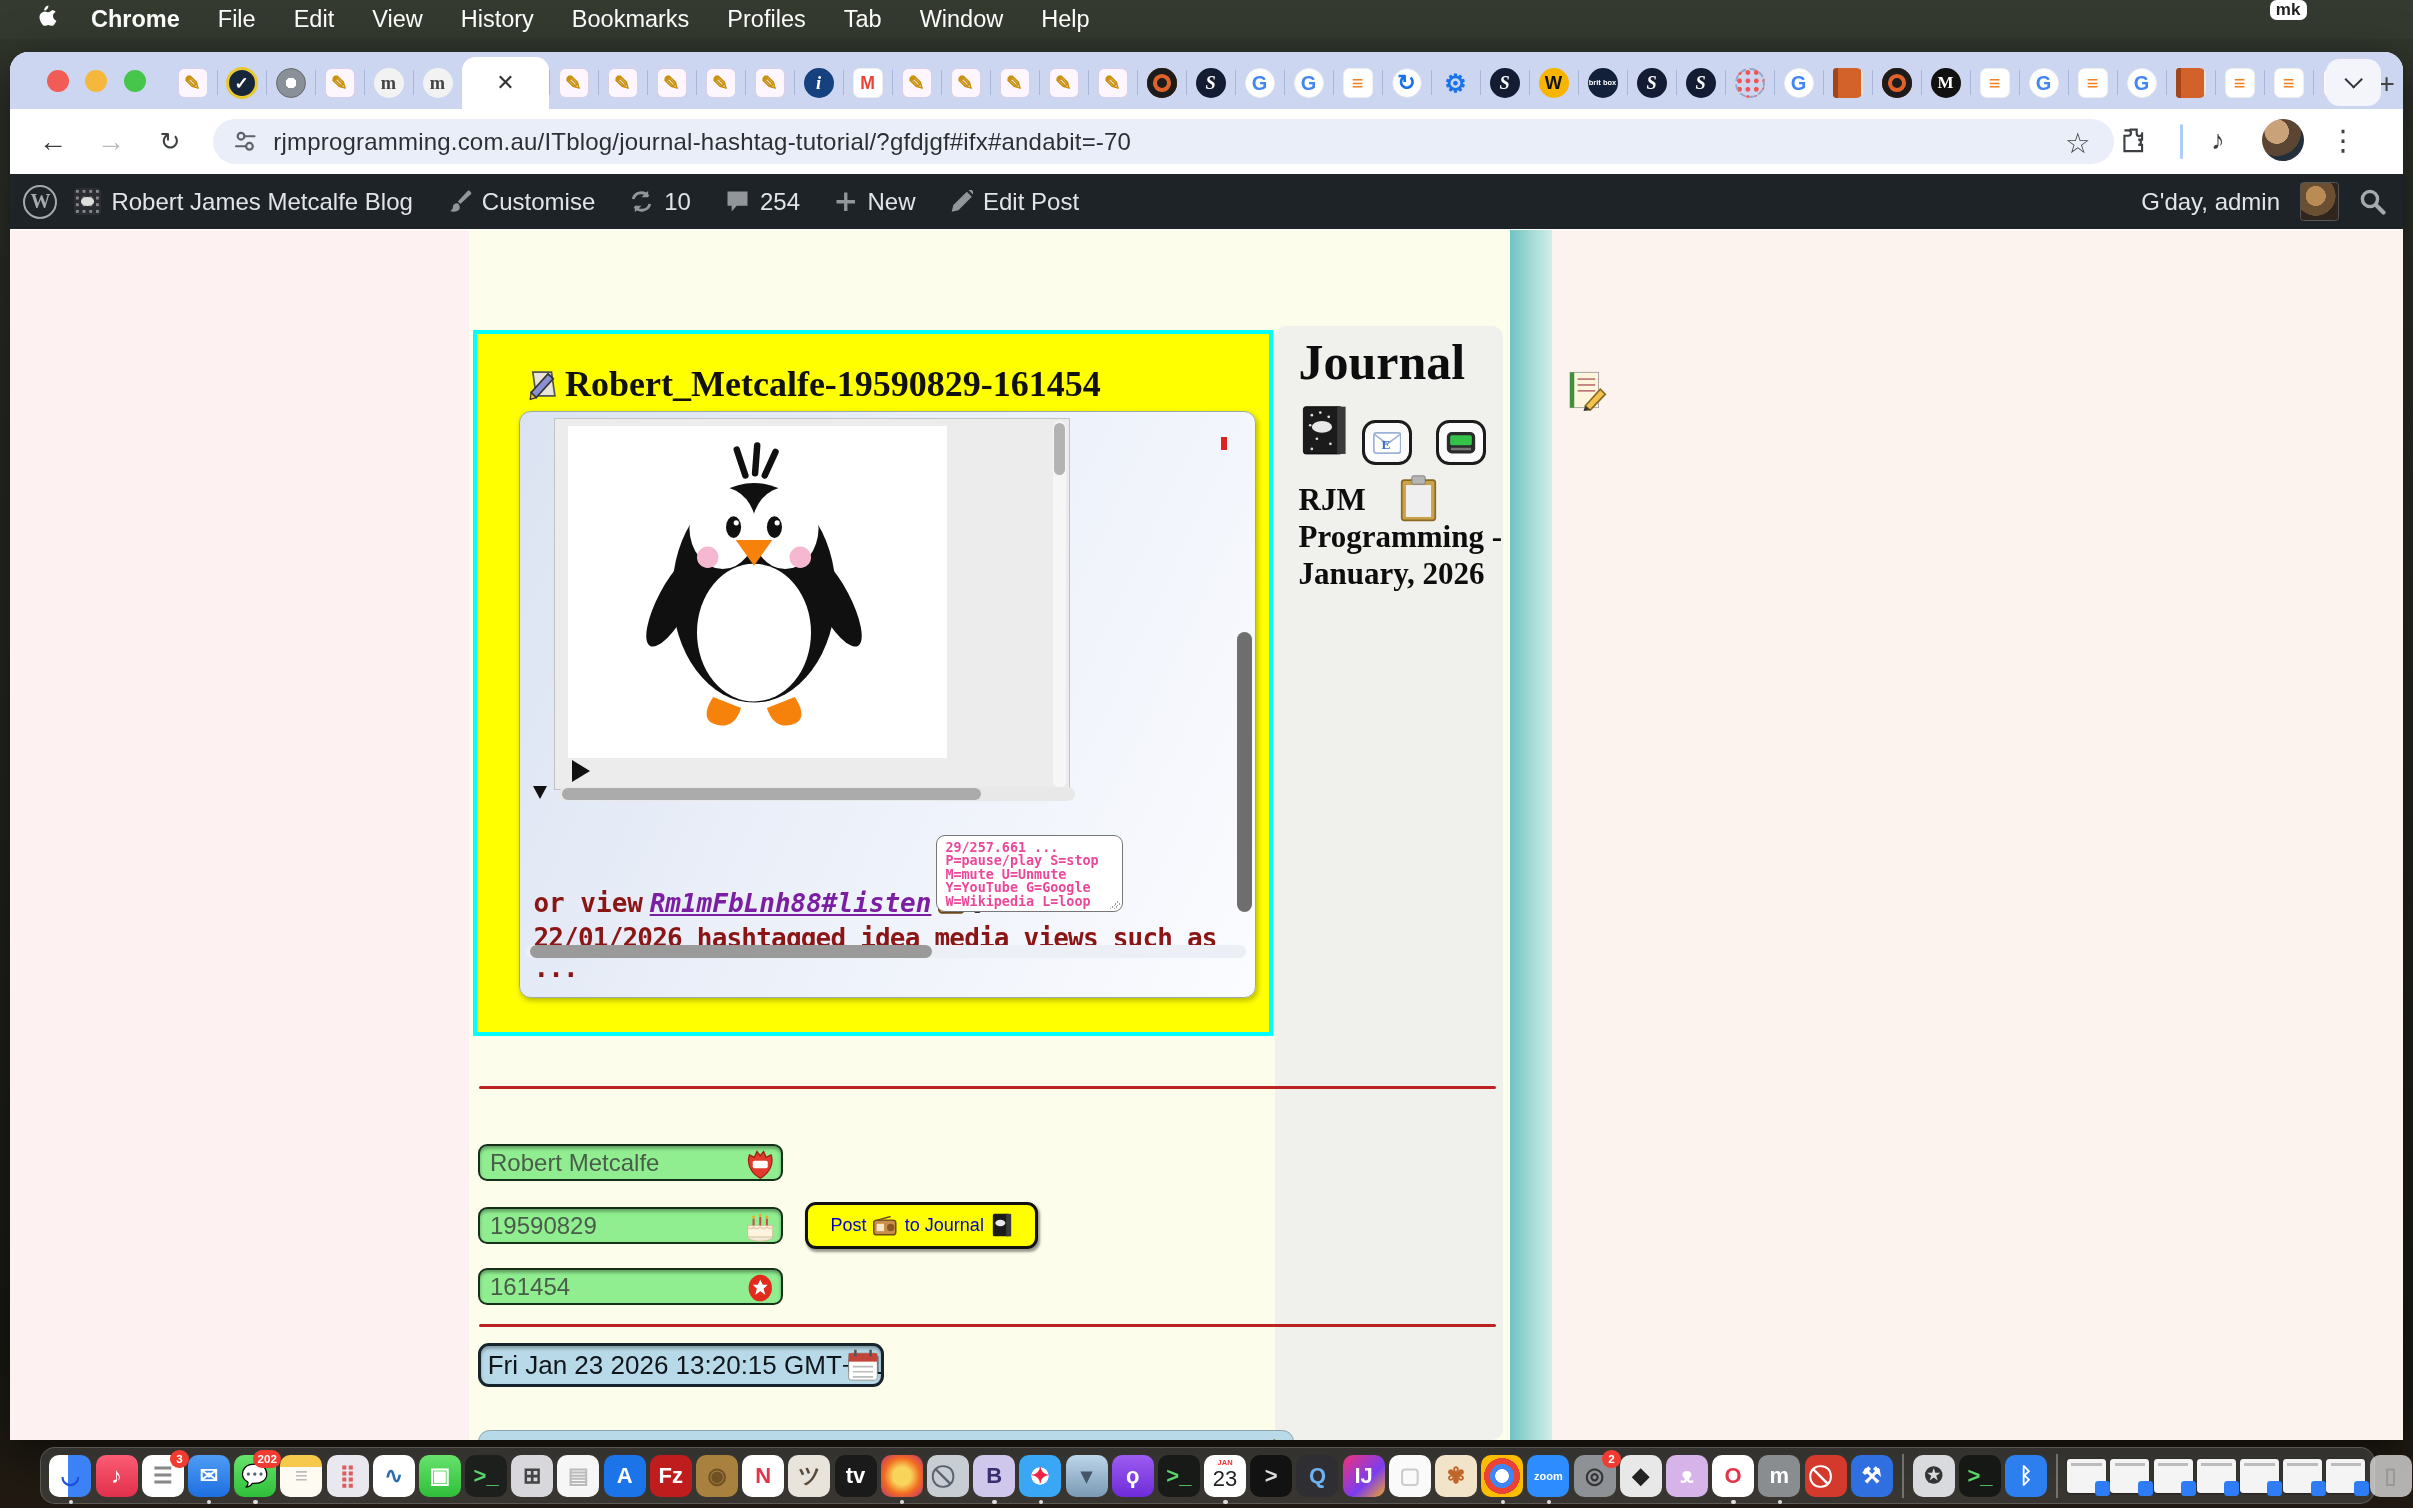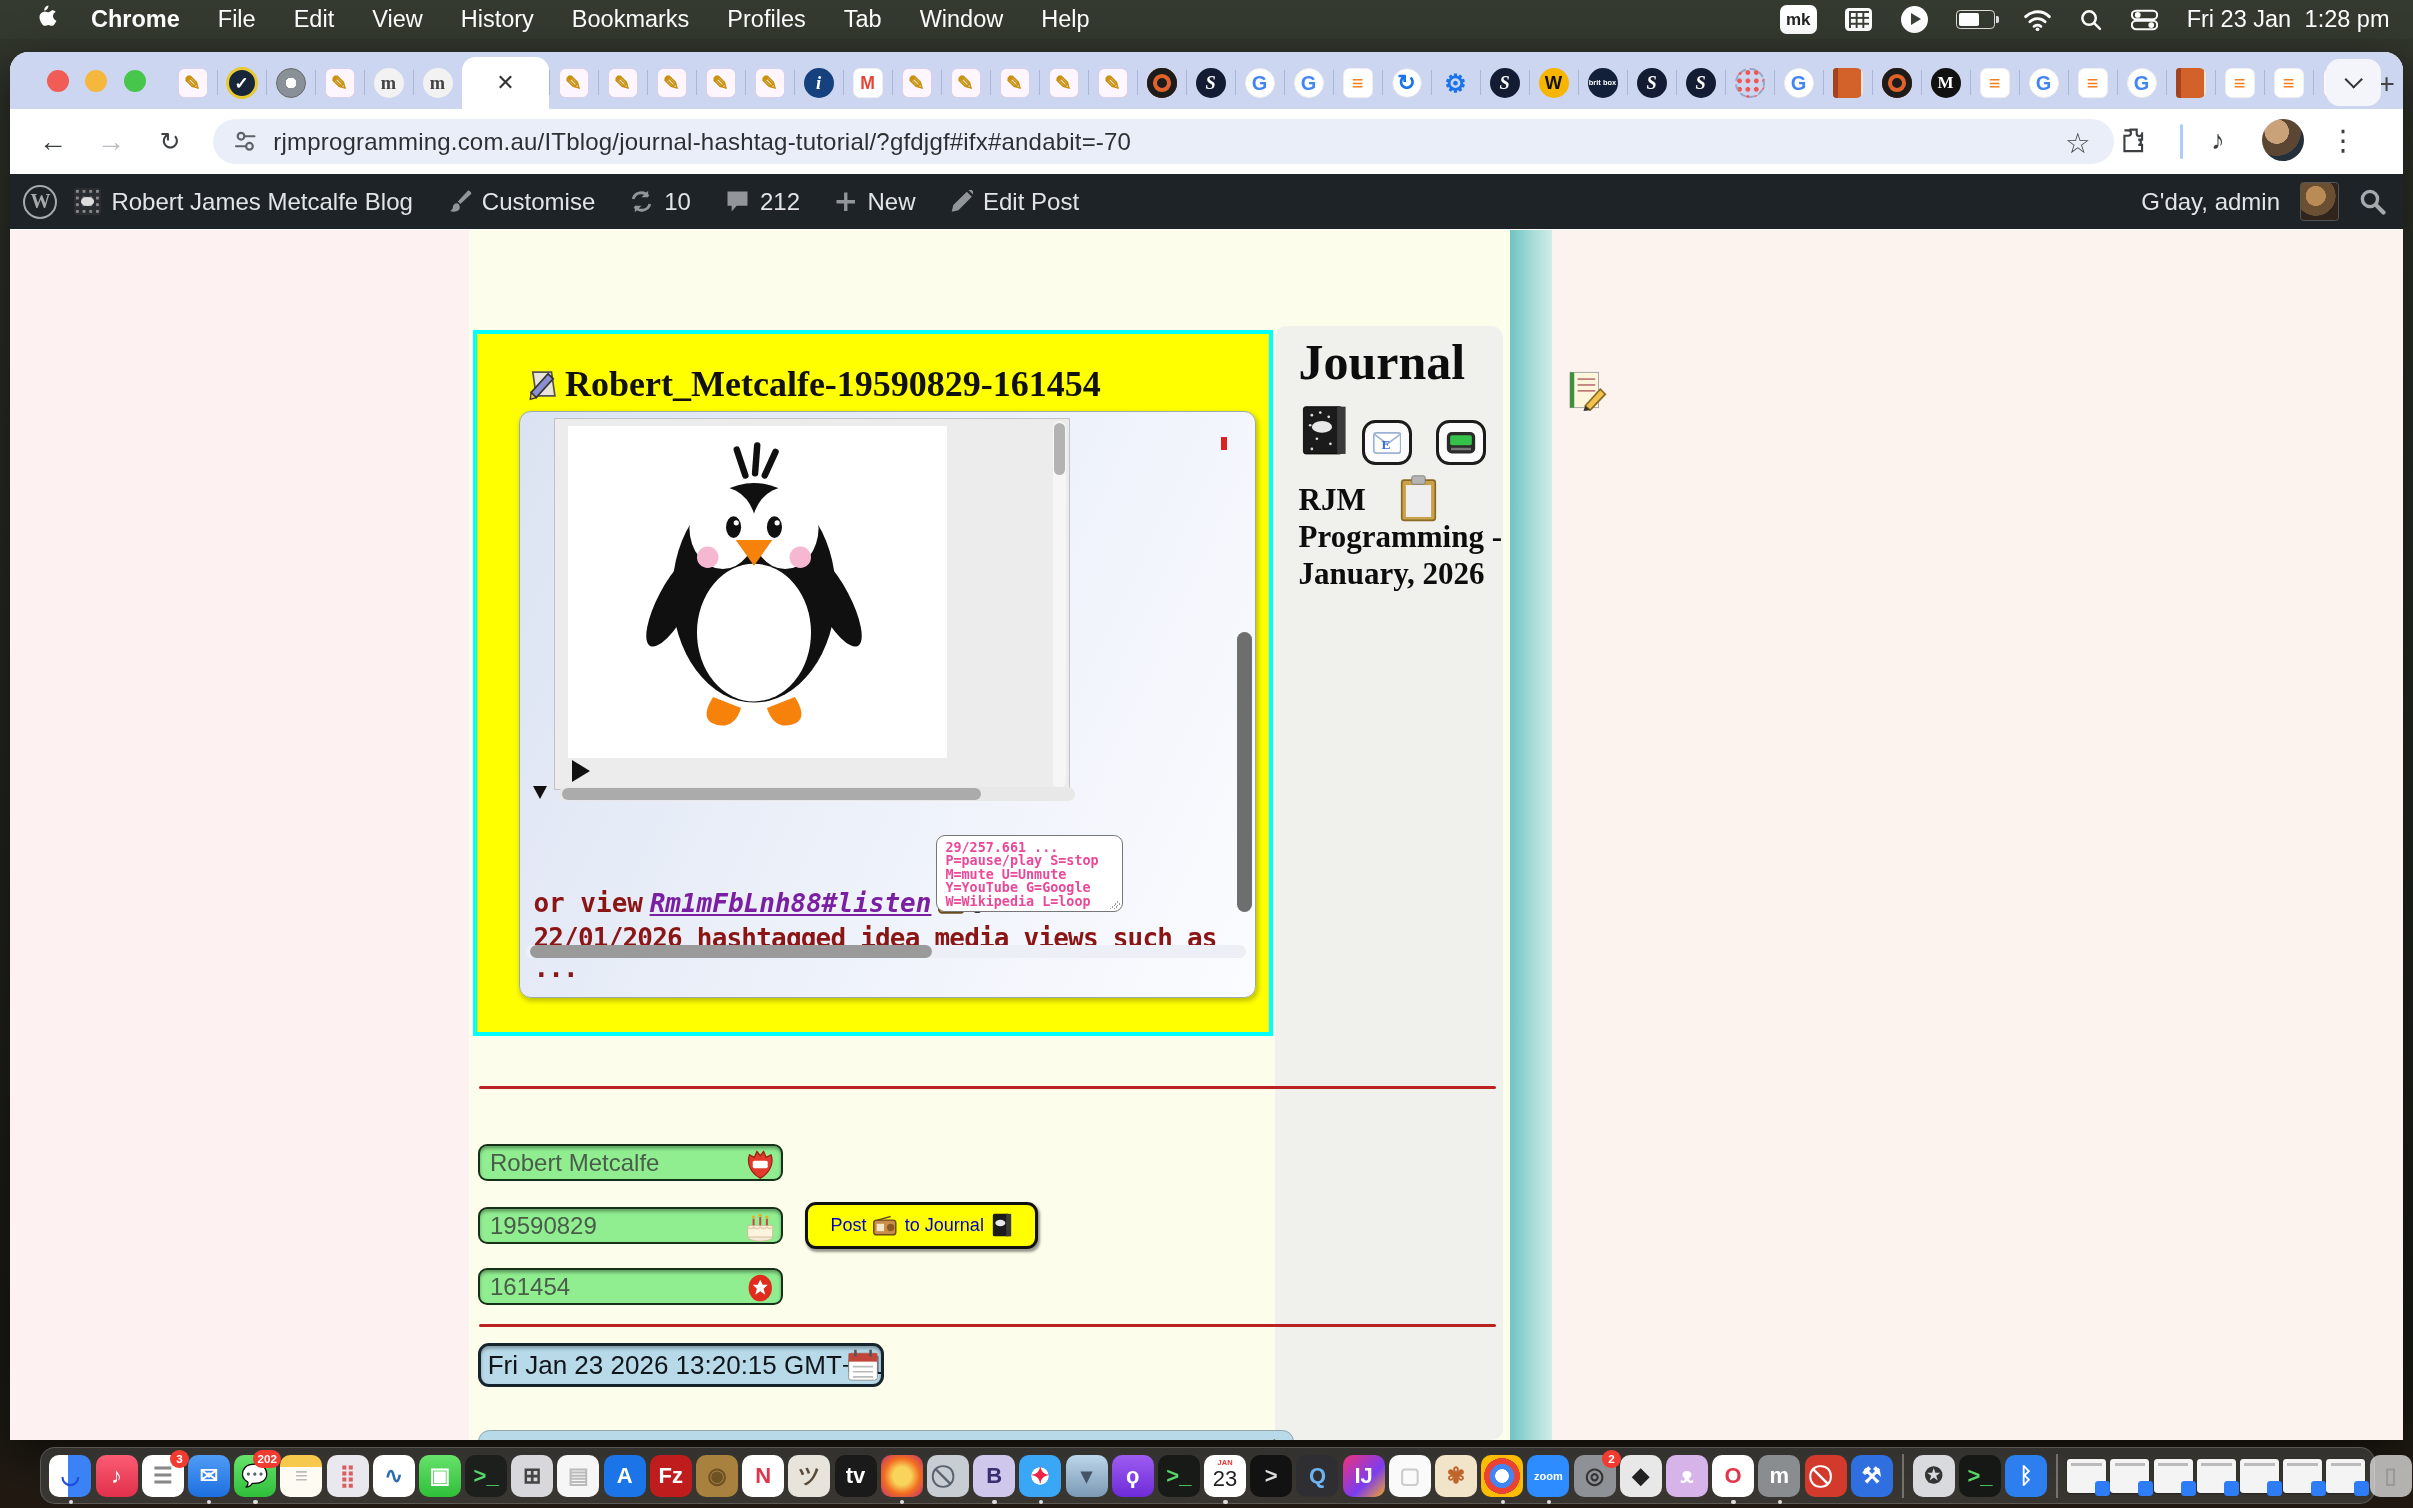--- a/index.html
+++ b/index.html
@@ -9,21 +9,21 @@
     background:linear-gradient(180deg,#343a30 0%,#2c3128 6%,#23261f 50%,#191a14 88%,#221a12 100%); }
 
   
   #menubar { position:absolute; left:0; top:0; width:2413px; height:39px;
     background:rgba(52,58,48,0.96); color:#fff; display:flex; align-items:center;
     font-size:23.5px; }
   #apple-logo { margin-left:32px; width:25px; height:28.5px; }
   #menu-items { display:flex; gap:0; margin-left:15px; }
   .mitem { padding:0 19px; color:#fff; }
   .mitem:first-child { font-weight:700; }
-  #menu-status { position:absolute; right:23.5px; top:0; height:39px; display:flex; align-items:center; gap:28.5px; color:#fff; }
+  #menu-status { position:absolute; right:23.5px; top:0; height:39px; display:flex; align-items:center; gap:28.5px; color:#fff;flex-direction:column; }
   .mk-pill { width:37px; height:28.5px; background:#fff; border-radius:6.7px; color:#222;
     font:700 17px "Liberation Sans",sans-serif; display:flex; align-items:center; justify-content:center; position:relative;}
   .grid-ic { width:27px; height:23.5px; background:#fff; border-radius:4.2px; position:relative; }
   .grid-ic:before { content:""; position:absolute; inset:3.4px; background:
     linear-gradient(#3a3f38 1.7px,transparent 1.7px) 0 0/100% 5.9px,
     linear-gradient(90deg,#3a3f38 1.7px,transparent 1.7px) 0 0/6.7px 100%; }
   .play-ic { width:27px; height:27px; border-radius:50%; background:#fff; position:relative; }
   .play-ic:before { content:""; position:absolute; left:10px; top:6.7px;
     border-left:10px solid #3a3f38; border-top:6.7px solid transparent; border-bottom:6.7px solid transparent; }
   .battery { width:39px; height:18.4px; border:1.7px solid #ddd; border-radius:4.2px; position:relative; }
@@ -431,21 +431,21 @@
         <svg class="ab-ic" width="25" height="25" viewBox="0 0 30 30">
             <path fill="none" stroke="#a7aaad" stroke-width="3.4" d="M5 12 a10 10 0 0 1 18-3 M25 18 a10 10 0 0 1-18 3"></path>
             <path fill="#a7aaad" d="M23 2v8h-8zM7 28v-8h8z"></path>
           </svg>
         <span>10</span>
       </div>
       <div class="ab-item">
         <svg class="ab-ic" width="25" height="25" viewBox="0 0 30 30">
             <path fill="#a7aaad" d="M3 3h24v17H14l-6 7v-7H3z"></path>
           </svg>
-        <span>212</span>
+        <span>254</span>
       </div>
       <div class="ab-item">
         <svg class="ab-ic" width="23.5" height="23.5" viewBox="0 0 28 28">
             <path stroke="#a7aaad" stroke-width="4" d="M14 3v22M3 14h22"></path>
           </svg>
         <span>New</span>
       </div>
       <div class="ab-item">
         <svg class="ab-ic" width="23.5" height="23.5" viewBox="0 0 28 28">
             <path fill="#a7aaad" d="M20 2l6 6L10 24l-8 2 2-8zM22 0l6 6 1-3-4-4z"></path>

